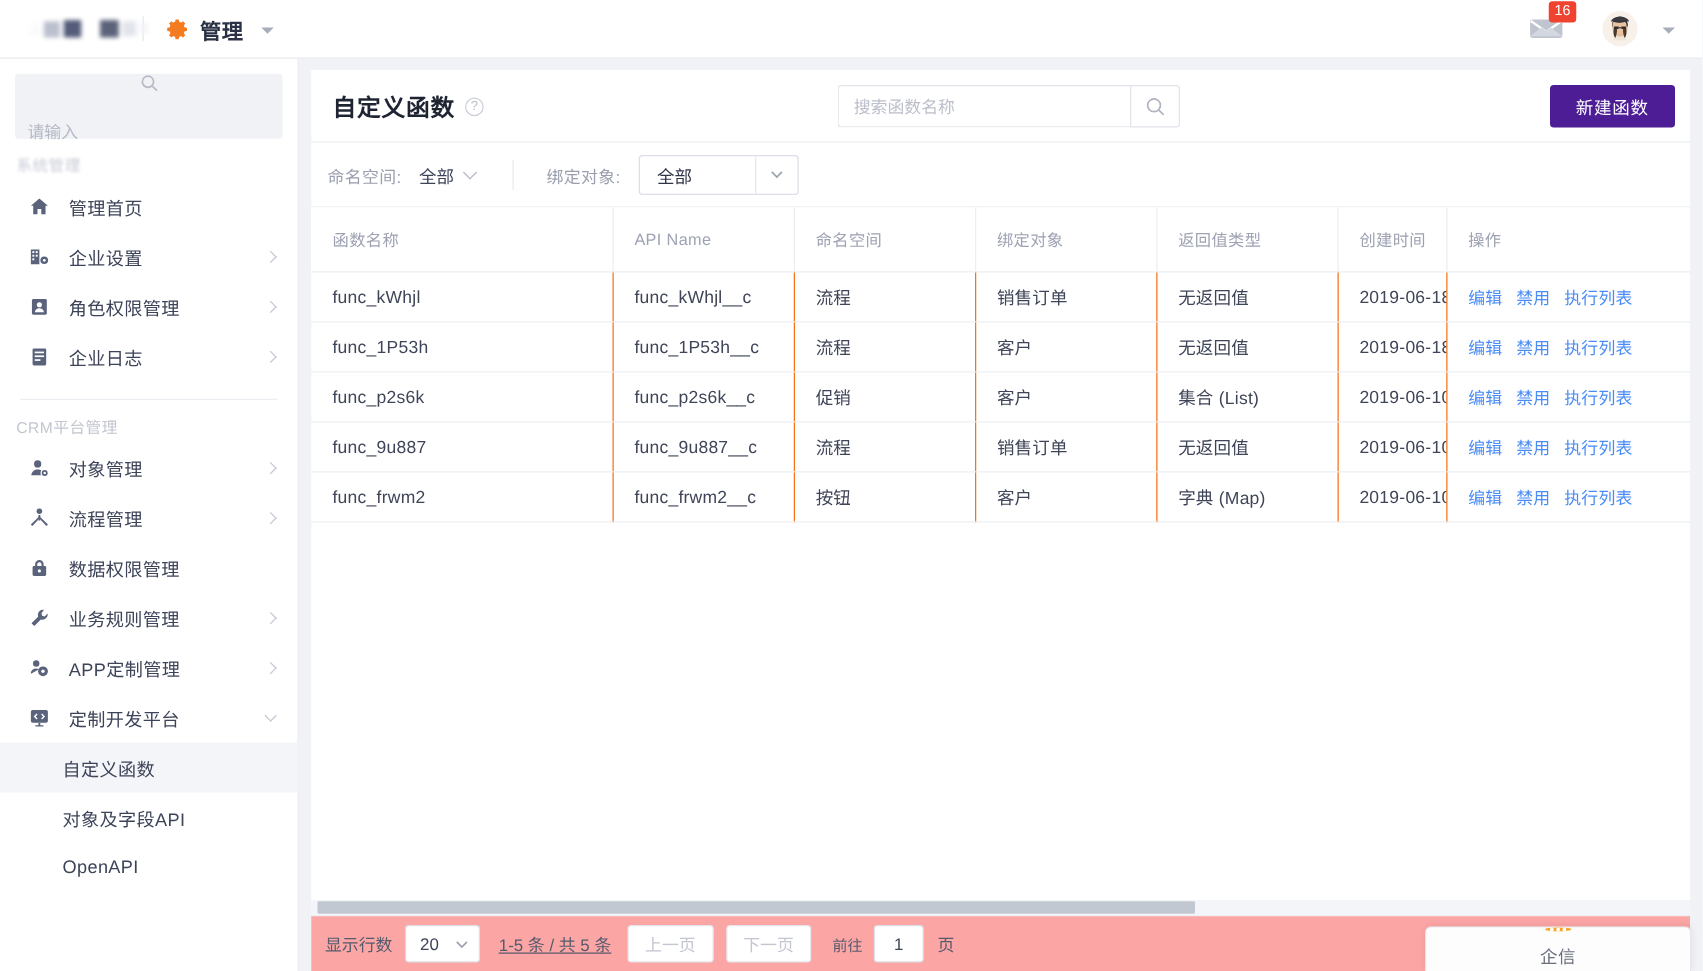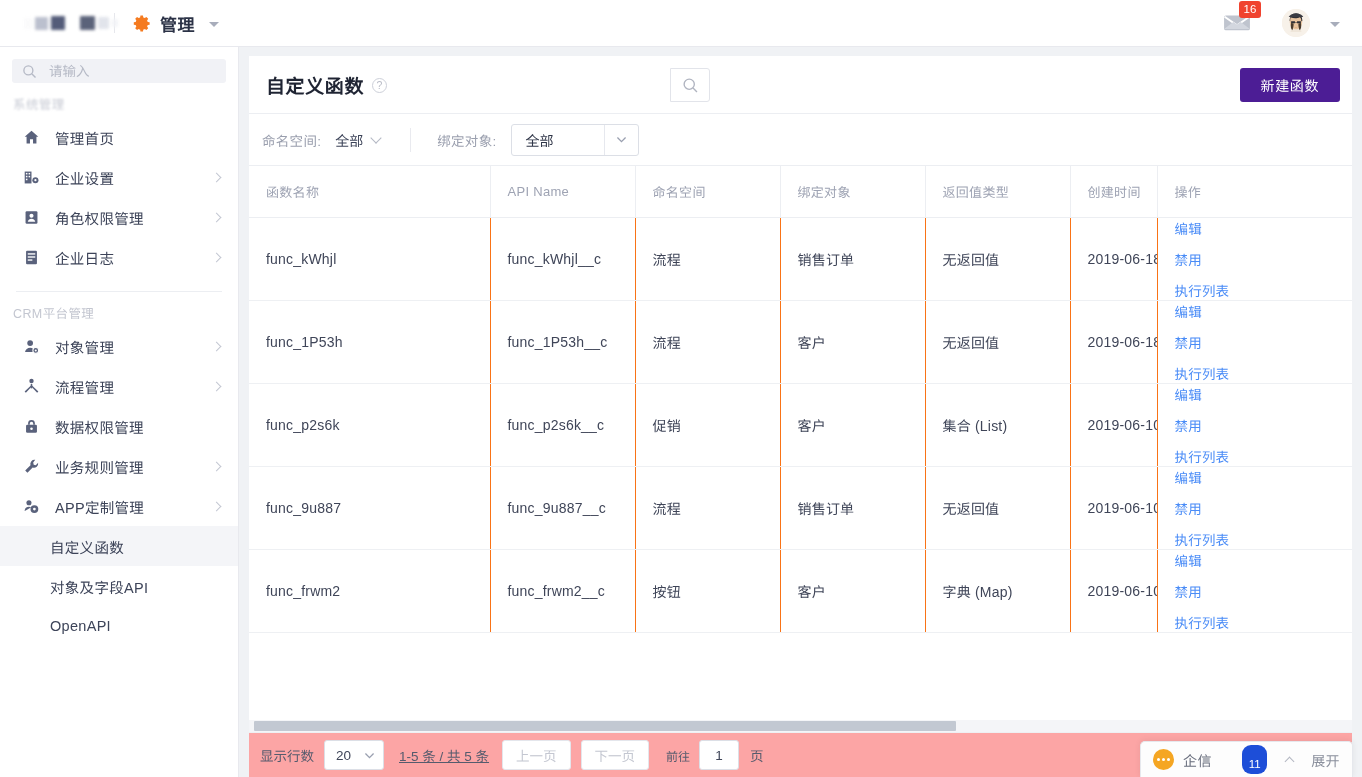--- a/index.html
+++ b/index.html
@@ -56,23 +56,23 @@
   .avatar-wrap { display: flex; align-items: center; gap: 14px; cursor: pointer; }
   .avatar { width: 28px; height: 28px; border-radius: 50%; overflow: hidden; display:block; background:#f6efe7; }
 
   
   .sidebar {
     position: absolute; top: 47px; left: 0; width: 239px; height: 730px;
     background: #ffffff; border-right: 1px solid #e8e9ee;
     overflow: hidden;
   }
   .side-search {
-    margin: 12px 12px 0 12px; height: 24px;
+    margin: 12px 12px 0 12px; height: 52px;
     background: #f1f2f6; border-radius: 3px;
-    display: flex; align-items: center; padding: 0 10px; gap: 12px;
+    display: flex; align-items: center; padding: 0 10px; gap: 24px; flex-direction: column;
   }
   .side-search svg { flex: 0 0 auto; }
   .side-search input {
     border: 0; outline: 0; background: transparent;
     font-size: 13.5px; color: #5a6073; width: 100%;
     font-family: "Liberation Sans", sans-serif;
   }
   .side-search input::placeholder { color: #b6bac6; }
 
   .sec-title {
@@ -168,21 +168,21 @@
     border-bottom: 1px solid #eceef2; border-right: 1px solid #eceef2;
     background: #fff; letter-spacing: .3px;
   }
   .tbl th:last-child { border-right: 0; }
   .tbl td {
     height: 40px; font-size: 14px; color: #3f4558; padding-left: 17px;
     border-bottom: 1px solid #eef0f3; letter-spacing: .2px;
     white-space: nowrap; overflow: hidden;
   }
   .tbl td.bdr { border-right: 1px solid #f97316; }
-  .acts { display: flex; gap: 11px; flex-direction: column; }
+  .acts { display: flex; gap: 11px; }
   .acts a { color: #4a8cf7; font-size: 13.5px; text-decoration: none; cursor: pointer; }
 
   
   .hscroll {
     position: absolute; left: 10px; bottom: 45px; width: 1103px; height: 12px;
     background: #f4f5f8;
   }
   .hscroll .thumb {
     position: absolute; left: 5px; top: 1px; width: 702px; height: 10px;
     background: #c2c8d2; border-radius: 1px; cursor: pointer;
@@ -213,20 +213,21 @@
   }
   .pg-unit { font-size: 13.5px; color: #555b6d; margin-left: 11px; }
 
   
   .chat {
     position: absolute; right: 9px; bottom: 0; width: 213px; height: 36px;
     background: #fdfdfd; border: 1px solid #e6e8ed; border-bottom: 0;
     border-radius: 5px 5px 0 0; display: flex; align-items: center;
     padding: 0 12px; gap: 9px; box-shadow: 0 -1px 6px rgba(0,0,0,.07);
     z-index: 40;
+    flex-direction: column;
   }
   .chat-bubble {
     width: 21px; height: 21px; border-radius: 50%; background: #f5a623;
     display: flex; align-items: center; justify-content: center; gap: 2px;
   }
   .dot { width: 3px; height: 3px; border-radius: 50%; background: #fff; }
   .chat-name { font-size: 14px; color: #6a6f7e; letter-spacing: .4px; }
   .chat-badge {
     margin-left: auto; background: #1d4ed8; color: #fff; border-radius: 9px;
     min-width: 25px; height: 29px; font-size: 11.5px; line-height: 17px;
@@ -411,40 +412,52 @@
           <circle cx="7" cy="5.6" r="3"></circle>
             <path d="M1.8 15c.4-3 2.5-4.6 5.2-4.6 1 0 1.9.2 2.7.6L2.6 15z"></path>
           <circle cx="13.4" cy="13" r="4.6"></circle>
             <circle cx="13.4" cy="13" r="1.6" fill="#fff"></circle>
         </svg>
       </span>
       <span class="nav-label">APP定制管理</span>
       <span class="chev"></span>
     </div>
 
+    <div class="nav-item">
+      <span class="nav-ico">
+        <svg width="17" height="17" viewBox="0 0 20 20" fill="#5a627c">
+          <rect x="2" y="2.4" width="16" height="12" rx="1.6"></rect>
+          <path d="M7.4 5.6 4.6 8.4l2.8 2.8.95-.95-1.85-1.85L8.35 6.55zM12.6 5.6l2.8 2.8-2.8 2.8-.95-.95 1.85-1.85-1.85-1.85z" fill="#fff"></path>
+          <path d="M9.1 14.4h1.8v2.4H9.1zM6.2 16.6h7.6v1.2H6.2z"></path>
+        </svg>
+      </span>
+      <span class="nav-label">定制开发平台</span>
+      <span class="chev down"></span>
+    </div>
 
     <div class="sub-item active">
       <span>自定义函数</span>
     </div>
     <div class="sub-item">
       <span>对象及字段API</span>
     </div>
     <div class="sub-item">
       <span>OpenAPI</span>
     </div>
   </div>
 
   <div class="main">
     <div class="content-card">
 
       <div class="page-head">
         <span class="page-title">自定义函数</span>
         <span class="help-icon">?</span>
 
         <div class="search-group">
+          <input class="search-input" placeholder="搜索函数名称" style="">
           <button class="search-btn">
             <svg width="17" height="17" viewBox="0 0 20 20">
               <circle cx="8.5" cy="8.5" r="6" fill="none" stroke="#b0b4c0" stroke-width="1.6"></circle>
               <line x1="13" y1="13" x2="17.6" y2="17.6" stroke="#b0b4c0" stroke-width="1.6"></line>
             </svg>
           </button>
         </div>
 
         <button class="primary-btn">新建函数</button>
       </div>

